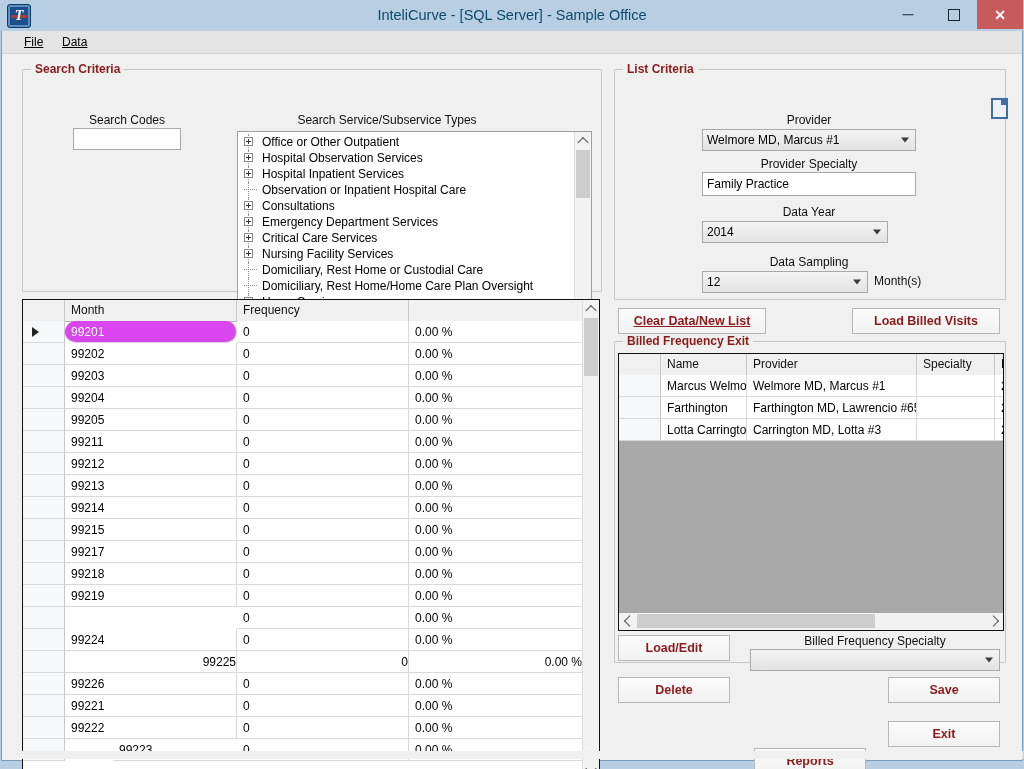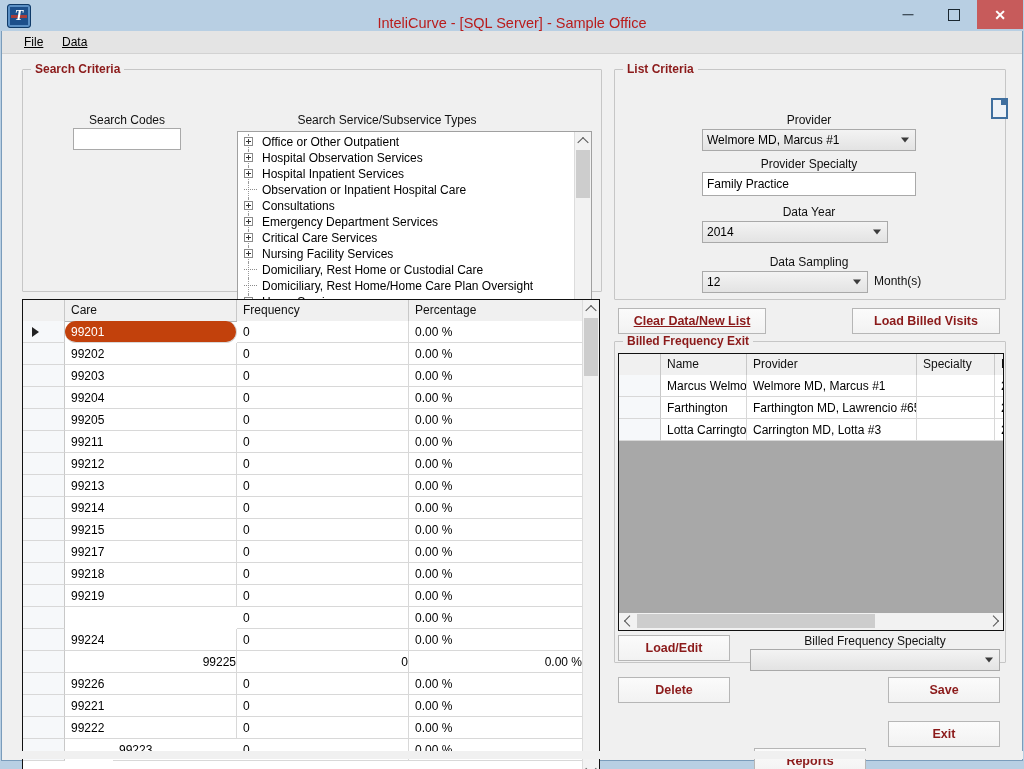--- a/index.html
+++ b/index.html
@@ -13,22 +13,22 @@
 
   
   .titlebar{position:absolute;left:0;top:0;width:1024px;height:31px;background:#b8cfe3;}
   .app-icon{position:absolute;left:7px;top:4px;width:22px;height:22px;
     background:#1c4f8b;border:1px solid #0f3a68;border-radius:3px;
     box-shadow:inset 0 0 0 2px #5a8fc4;}
   .app-icon .glyph{position:absolute;left:0;top:0;width:22px;height:22px;
     color:#fff;font-family:"Liberation Serif",serif;font-weight:bold;font-size:14px;
     font-style:italic;line-height:22px;text-align:center;}
   .app-icon .bar{position:absolute;left:3px;top:10px;width:16px;height:3px;background:#c0392b;opacity:.85;}
-  .title-text{position:absolute;left:0;top:8px;width:1024px;height:31px;line-height:31px;
-    text-align:center;font-size:14.5px;color:#b91c1c;}
+  .title-text{position:absolute;left:0;top:0;width:1024px;height:31px;line-height:31px;
+    text-align:center;font-size:14.5px;color:#0c4a6e;}
   .wbtn{position:absolute;top:0;height:29px;width:46px;cursor:default;}
   .wbtn .mk{position:absolute;left:50%;top:50%;}
   #btn-min{right:93px;}
   #btn-min .mk{width:11px;height:1.5px;background:#1a2730;transform:translate(-50%,-50%);}
   #btn-max{right:47px;}
   #btn-max .mk{width:10px;height:10px;border:1.5px solid #1a2730;transform:translate(-50%,-50%);}
   #btn-close{right:1px;background:#c75b5b;}
   #btn-close .x{position:absolute;left:50%;top:50%;transform:translate(-50%,-50%);
     color:#fff;font-size:14px;line-height:1;font-weight:bold;}
 
@@ -103,21 +103,21 @@
   .gridwrap{position:absolute;background:#fff;border:1px solid #111;box-sizing:border-box;overflow:hidden;}
   .ghead{position:absolute;left:0;top:0;right:0;height:21px;background:#f0f0f0;
     border-bottom:1px solid #b4b4b4;}
   .ghead .hc{position:absolute;top:0;height:21px;line-height:21px;font-size:12px;color:#111;
     padding-left:6px;box-sizing:border-box;border-right:1px solid #c8c8c8;overflow:hidden;white-space:nowrap;}
   .grow{position:absolute;left:0;right:0;height:22px;}
   .grow .gc{position:absolute;top:0;height:22px;line-height:22px;font-size:12px;
     padding-left:6px;box-sizing:border-box;border-right:1px solid #d8d8d8;
     border-bottom:1px solid #d8d8d8;overflow:hidden;white-space:nowrap;background:#fff;}
   .grow .rowhdr{background:#f6f8fa;border-right:1px solid #c8c8c8;}
-  .grow .gc.sel{background:#c2410c;color:#fff;border-radius:11px;}
+  .grow .gc.sel{background:#d946ef;color:#fff;border-radius:11px;}
   .rowmark{position:absolute;left:9px;top:50%;transform:translateY(-50%);
     width:0;height:0;border-top:5px solid transparent;border-bottom:5px solid transparent;
     border-left:7px solid #222;}
 
   .bgrid-empty{position:absolute;background:#a8a8a8;}
 
   
   .doc-icon{position:absolute;width:17px;height:21px;}
   .doc-icon .pg{position:absolute;left:0;top:0;width:17px;height:21px;background:#eef2f7;
     border:2px solid #3f6f9f;box-sizing:border-box;}
@@ -184,23 +184,22 @@
         <div class="thumb" style="top:18px;height:48px;"></div>
         <div class="btn-dn">
             <span class="chev dn"></span>
           </div>
       </div>
     </div>
 
     <div class="gridwrap" style="left:20px;top:268px;width:578px;height:480px;">
       <div class="ghead">
         <div class="hc" style="left:0;width:42px;"></div>
-        <div class="hc" style="left:42px;width:172px;">Care</div>
+        <div class="hc" style="left:42px;width:172px;">Month</div>
         <div class="hc" style="left:214px;width:172px;">Frequency</div>
-        <div class="hc" style="left:386px;width:174px;">Percentage</div>
       </div>
       <div id="codes-rows">
           <div class="grow" style="top: 21px;">
             <div class="gc rowhdr" style="left: 0px; width: 42px;">
               <span class="rowmark"></span>
             </div>
             <div class="gc sel" style="left: 42px; width: 172px;">99201</div>
             <div class="gc" style="left: 214px; width: 172px;">0</div>
             <div class="gc" style="left: 386px; width: 174px;">0.00 %</div>
           </div>

